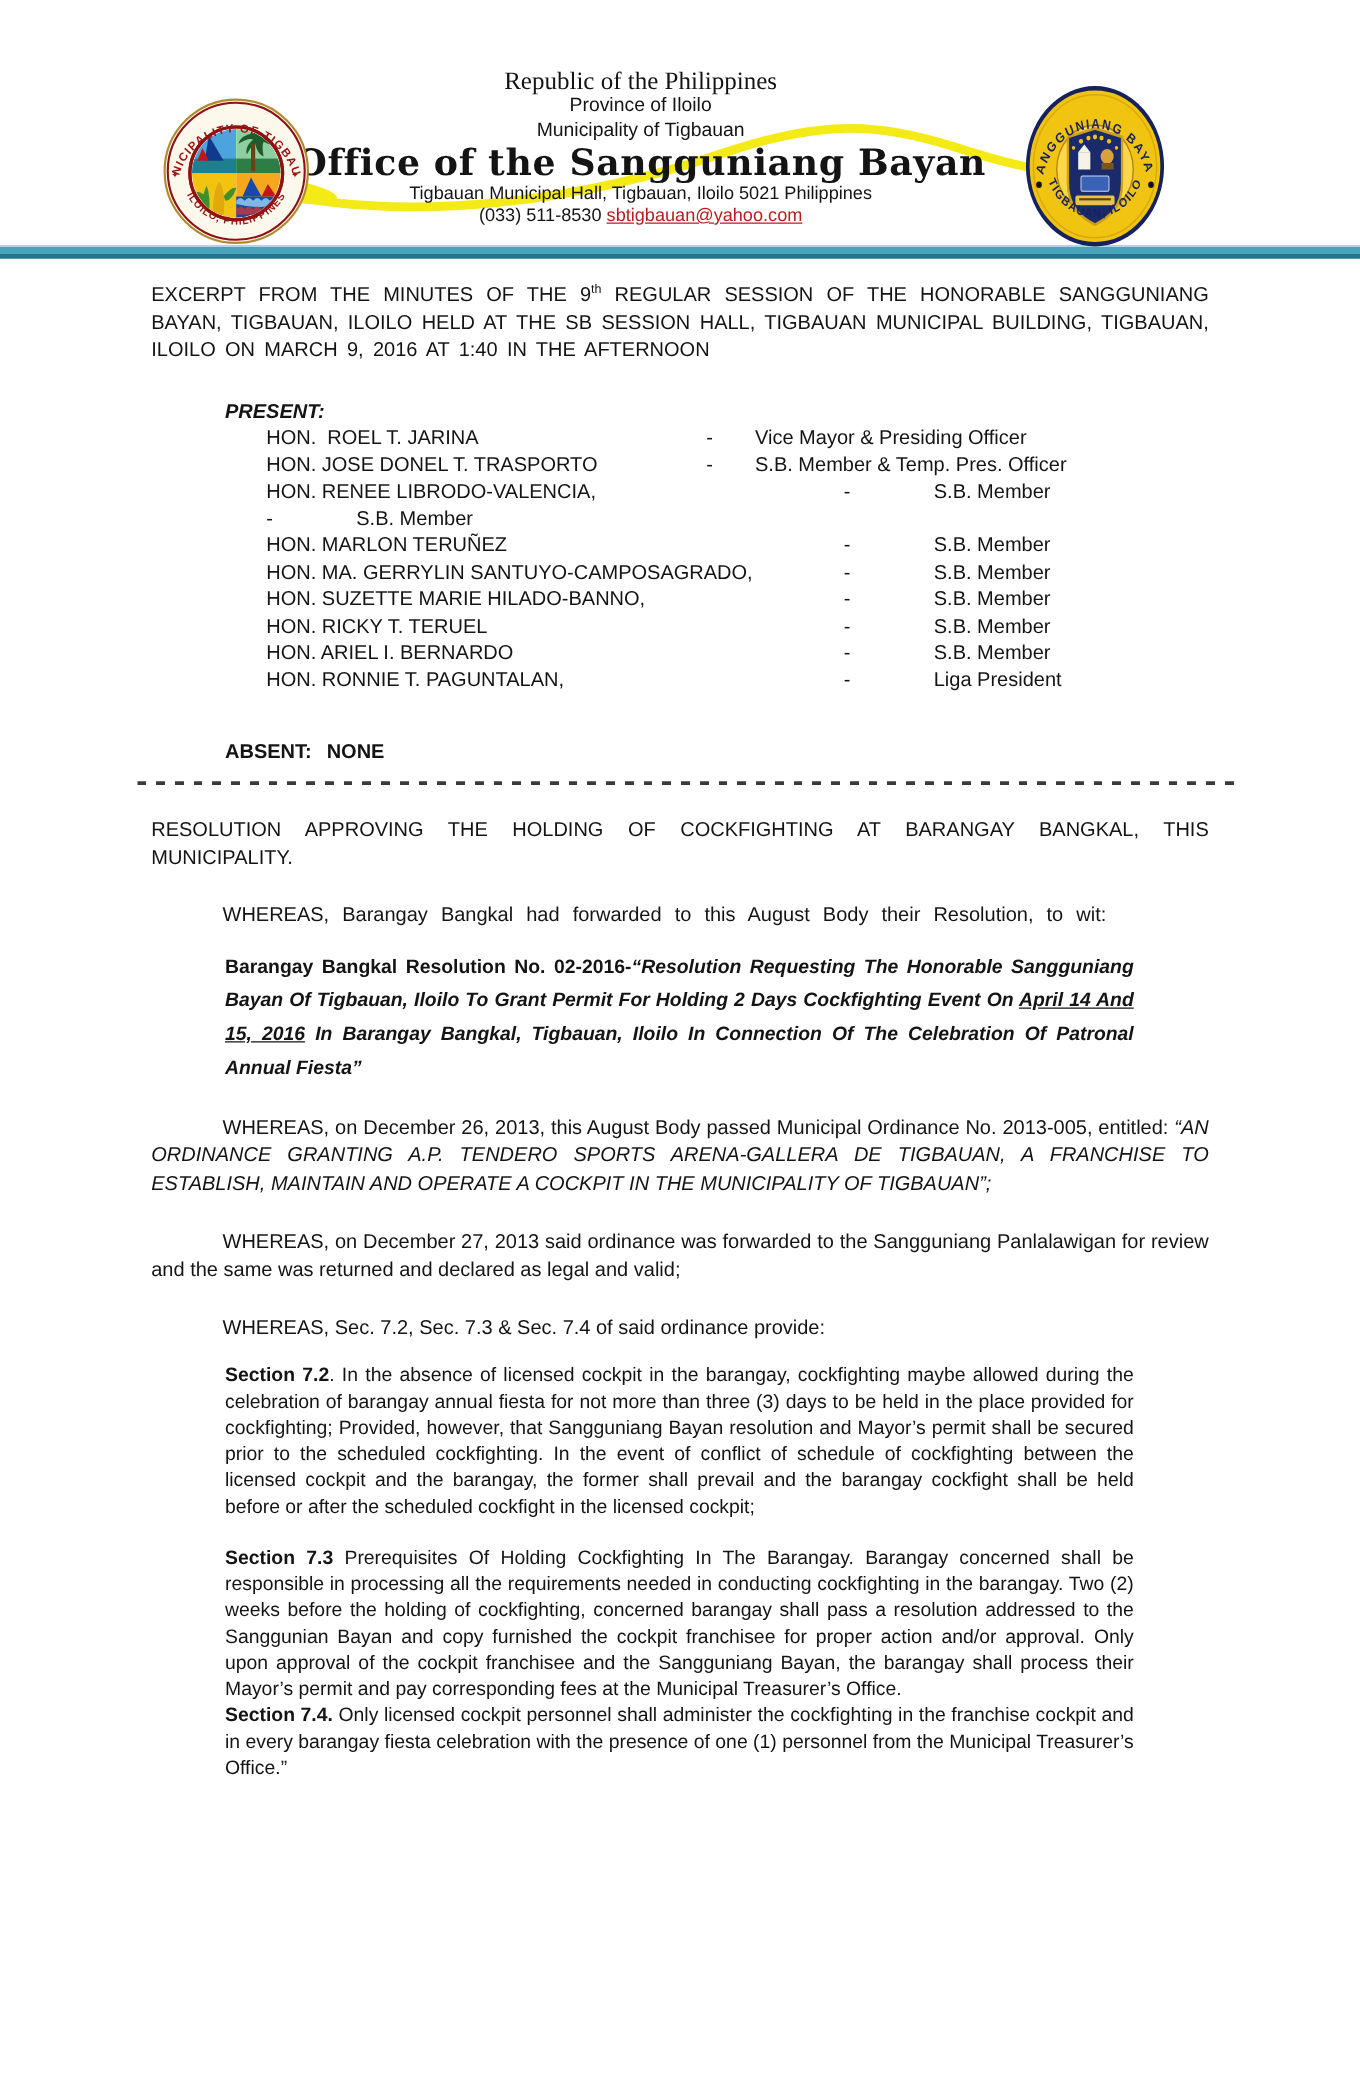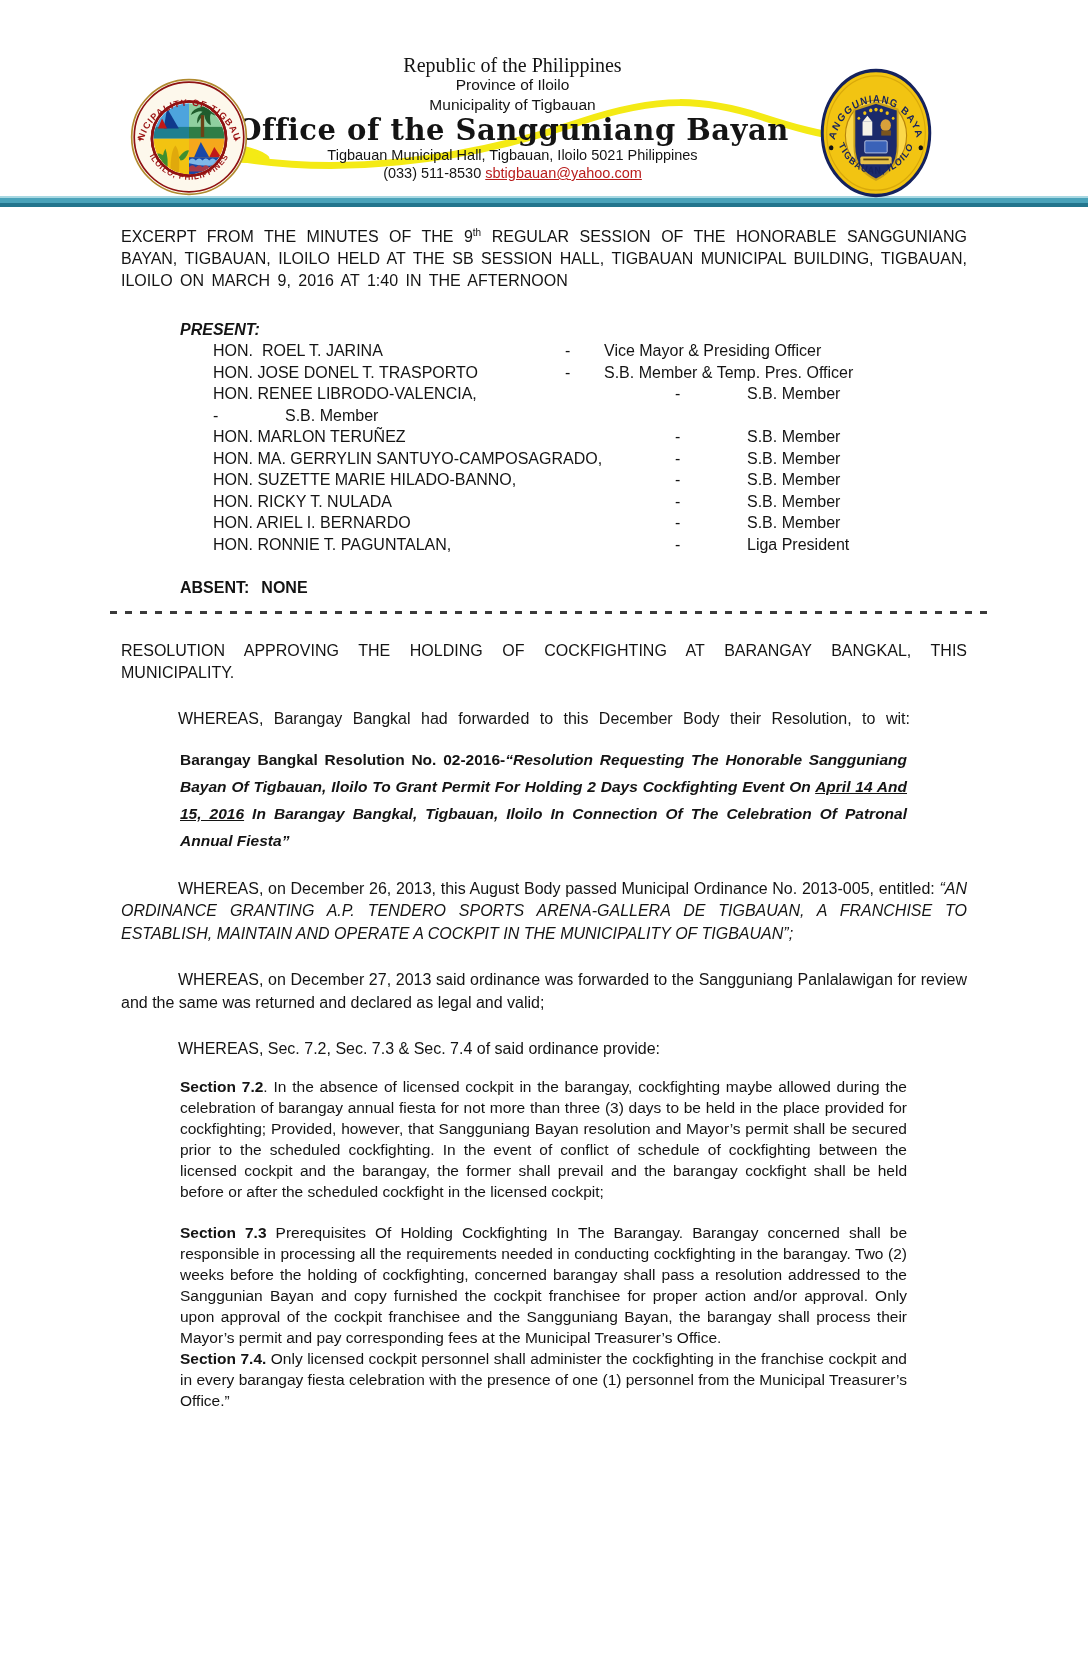--- a/index.html
+++ b/index.html
@@ -41,21 +41,21 @@
   sup{font-size:10px;vertical-align:super;line-height:0;}
 
   .present-label{margin-top:27px;padding-left:59px;font-weight:bold;font-style:italic;font-size:16px;line-height:21px;}
   .present-row{display:flex;padding-left:92px;font-size:16px;line-height:21.5px;gap:12px;}
   .present-row .name{white-space:pre;}
   .row-a .name{width:340px;}
   .row-a .dash{width:27px;}
   .row-b .name{width:450px;}
   .row-b .dash{width:60px;}
 
-  .absent{margin-top:22px;padding-left:59px;font-weight:bold;font-size:16px;line-height:21px;}
+  .absent{margin-top:36px;padding-left:59px;font-weight:bold;font-size:16px;line-height:21px;}
   .absent .absent-value{padding-left:12px;}
 
   .dashed-sep{
     margin-top:13px;margin-left:-11px;width:880px;height:3px;
     background:repeating-linear-gradient(90deg,#3a3a3a 0 7px,transparent 7px 15px);
   }
 
   .res-number{margin-top:24px;text-align:center;font-weight:bold;font-size:16.5px;line-height:22px;}
   .res-title{margin-top:26px;font-size:16px;line-height:22px;text-align:justify;word-spacing:2px;}
 
@@ -220,21 +220,21 @@
       <span class="name">HON. MA. GERRYLIN SANTUYO-CAMPOSAGRADO,</span>
       <span class="dash">-</span>
       <span class="role">S.B. Member</span>
     </div>
     <div class="present-row row-b">
       <span class="name">HON. SUZETTE MARIE HILADO-BANNO,</span>
       <span class="dash">-</span>
       <span class="role">S.B. Member</span>
     </div>
     <div class="present-row row-b">
-      <span class="name">HON. RICKY T. NULADA</span>
+      <span class="name">HON. RICKY T. TERUEL</span>
       <span class="dash">-</span>
       <span class="role">S.B. Member</span>
     </div>
     <div class="present-row row-b">
       <span class="name">HON. ARIEL I. BERNARDO</span>
       <span class="dash">-</span>
       <span class="role">S.B. Member</span>
     </div>
     <div class="present-row row-b">
       <span class="name">HON. RONNIE T. PAGUNTALAN,</span>
@@ -242,21 +242,21 @@
       <span class="role">Liga President</span>
     </div>
 
     <div class="absent"><span>ABSENT:</span><span class="absent-value">NONE</span></div>
 
     <div class="dashed-sep"></div>
 
 
     <p class="res-title">RESOLUTION APPROVING THE HOLDING OF COCKFIGHTING AT BARANGAY BANGKAL, THIS MUNICIPALITY.</p>
 
-    <p class="whereas no-stretch">WHEREAS, Barangay Bangkal had forwarded to this December Body their Resolution, to wit:</p>
+    <p class="whereas no-stretch">WHEREAS, Barangay Bangkal had forwarded to this August Body their Resolution, to wit:</p>
 
     <p class="quote-block"><span class="q-lead">Barangay Bangkal Resolution No. 02-2016-</span><span class="q-italic">“Resolution Requesting The Honorable Sangguniang Bayan Of Tigbauan, Iloilo To Grant Permit For Holding 2 Days Cockfighting  Event On </span><span class="q-underline">April 14 And 15, 2016</span><span class="q-italic"> In  Barangay Bangkal, Tigbauan, Iloilo In Connection Of The Celebration Of Patronal Annual Fiesta”</span></p>
 
     <p class="whereas"><span>WHEREAS, on December 26, 2013, this August Body passed Municipal Ordinance No. 2013-005, entitled: </span><span class="caps-italic">“AN ORDINANCE GRANTING A.P. TENDERO SPORTS ARENA-GALLERA DE TIGBAUAN, A FRANCHISE TO ESTABLISH, MAINTAIN AND OPERATE A COCKPIT IN THE MUNICIPALITY OF TIGBAUAN”;</span></p>
 
     <p class="whereas">WHEREAS, on December 27, 2013 said ordinance was forwarded to the Sangguniang Panlalawigan for review and the same was returned and declared as legal and valid;</p>
 
     <p class="whereas">WHEREAS, Sec. 7.2, Sec. 7.3 &amp; Sec. 7.4 of said ordinance provide:</p>
 
     <p class="section-block sec-72"><span class="sec-label">Section 7.2</span><span>.  </span><span>In the absence of licensed cockpit in the barangay, cockfighting maybe allowed during the celebration of barangay annual fiesta for not more than three (3) days to be held in the place provided for cockfighting; Provided, however, that Sangguniang Bayan resolution and Mayor’s permit shall be secured prior to the scheduled cockfighting. In the event of conflict of schedule of cockfighting between the licensed cockpit and the barangay, the former shall prevail and the barangay cockfight shall be held before or after the scheduled cockfight in the licensed cockpit;</span></p>

